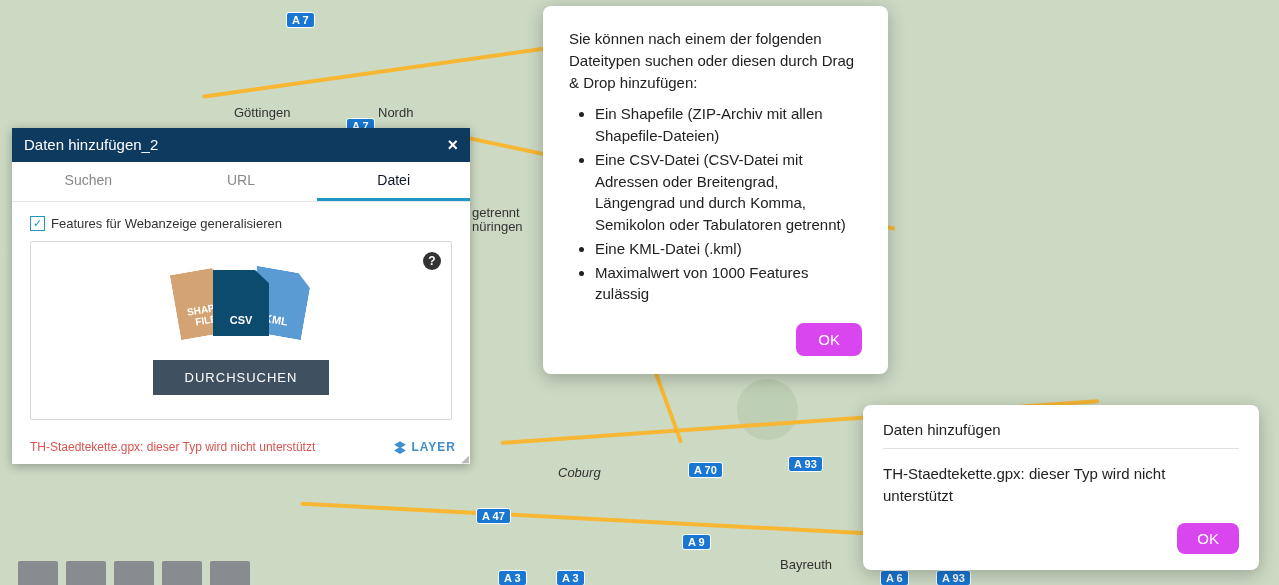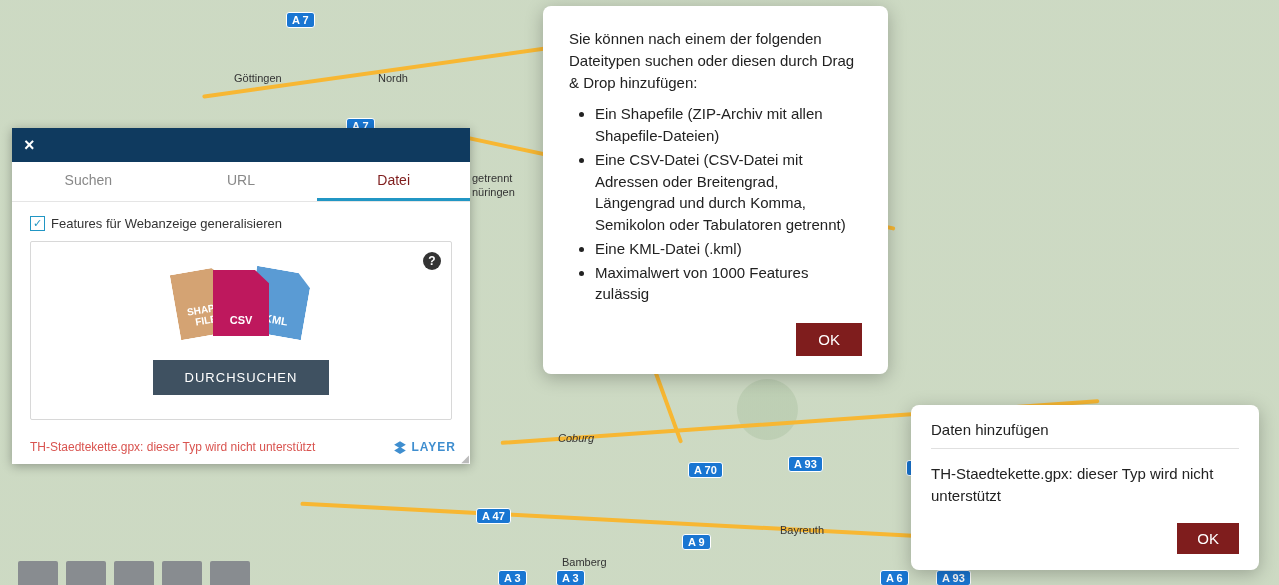--- a/index.html
+++ b/index.html
@@ -23,38 +23,38 @@
   }
   .road.r1 { top:60px; left:200px; width:500px; transform:rotate(-8deg);}
   .road.r2 { top:180px; left:450px; width:450px; transform:rotate(12deg);}
   .road.r3 { top:420px; left:500px; width:600px; transform:rotate(-4deg);}
   .road.r4 { top:520px; left:300px; width:700px; transform:rotate(3deg);}
   .road.r5 { top:300px; left:480px; width:300px; transform:rotate(70deg);}
   .shield {
     position:absolute; background:#1976d2; color:#fff; font-size:11px; font-weight:bold;
     padding:1px 5px; border-radius:3px; border:1px solid #fff;
   }
-  .city { position:absolute; font-size:11px; color:#333; }
+  .city { position:absolute; font-size:13px; color:#333;margin-top:33px; }
 
   
   .panel {
     position:absolute; left:12px; top:128px; width:458px;
     background:#fff; box-shadow:0 2px 10px rgba(0,0,0,0.3);
   }
   .panel-header {
     background:#0f3a5f; color:#fff; height:34px; line-height:34px;
     padding:0 12px; display:flex; justify-content:space-between; align-items:center;
     font-size:15px;
   }
   .panel-close { color:#fff; cursor:pointer; font-size:18px; font-weight:bold; }
   .tabs { display:flex; border-bottom:1px solid #e5e5e5; }
   .tabs .tab {
     flex:1; text-align:center; padding:10px 12px; color:#888; font-size:14px; cursor:pointer;
   }
-  .tabs .tab.active { color:#7f1d1d; border-bottom:3px solid #2196c4; }
+  .tabs .tab.active { color:#0f172a; border-bottom:3px solid #2196c4; }
   .panel-body { padding:14px 18px 10px 18px; }
   .checkline { display:flex; align-items:center; gap:6px; font-size:13px; color:#333; margin-bottom:10px;}
   .checkbox {
     width:15px; height:15px; border:1px solid #2196c4; display:flex; align-items:center; justify-content:center;
     font-size:11px; color:#2196c4; cursor:pointer;
   }
   .dropzone {
     border:1px solid #d8d8d8; border-radius:2px; padding:18px 10px 24px 10px; position:relative;
     text-align:center;
   }
@@ -62,21 +62,21 @@
     position:absolute; right:10px; top:10px; width:18px; height:18px; border-radius:50%;
     background:#333; color:#fff; font-size:12px; font-weight:bold; line-height:18px; cursor:pointer;
   }
   .file-icons { display:flex; justify-content:center; gap:0; margin:10px 0 24px 0; }
   .file-icon {
     width:56px; height:66px; position:relative; color:#fff; font-size:11px; font-weight:bold;
     display:flex; align-items:flex-end; justify-content:center; padding-bottom:10px;
     clip-path: polygon(0 0, 75% 0, 100% 20%, 100% 100%, 0 100%);
   }
   .file-icon.shape { background:#d4a373; transform:rotate(-10deg); z-index:1; font-size:10px;}
-  .file-icon.csv { background:#be185d; z-index:2; margin-left:-18px;}
+  .file-icon.csv { background:#0c4a6e; z-index:2; margin-left:-18px;}
   .file-icon.kml { background:#5a9bd4; transform:rotate(10deg); z-index:1; margin-left:-18px;}
   .drop-label { color:#888; font-size:12px; letter-spacing:1px; margin-bottom:14px;}
   .browse-btn {
     display:inline-block; background:#3f5161; color:#fff; padding:10px 32px;
     font-size:13px; letter-spacing:1px; cursor:pointer; border:none;
   }
   .panel-footer {
     display:flex; justify-content:space-between; align-items:center;
     padding:10px 14px 10px 18px; font-size:12px;
   }
@@ -87,28 +87,28 @@
 
   
   .info-popup {
     position:absolute; left:543px; top:6px; width:345px; background:#fff;
     border-radius:8px; box-shadow:0 4px 18px rgba(0,0,0,0.25);
     padding:22px 26px 18px 26px; font-size:15px; color:#222; line-height:1.45;
   }
   .info-popup ul { margin:10px 0 18px 26px; }
   .info-popup li { margin-bottom:2px; }
   .ok-btn {
-    background:#7f1d1d; color:#fff; border:none; border-radius:0;
+    background:#d946ef; color:#fff; border:none; border-radius:8px;
     padding:8px 22px; font-size:15px; cursor:pointer; float:right;
   }
   .clearfix::after { content:""; display:block; clear:both; }
 
   
   .error-dialog {
-    position:absolute; right:20px; top:405px; width:348px; background:#fff;
+    position:absolute; right:20px; top:405px; width:396px; background:#fff;
     border-radius:8px; box-shadow:0 4px 18px rgba(0,0,0,0.25);
     padding:16px 20px 16px 20px; font-size:15px; color:#222;
   }
   .error-dialog .ed-title { font-size:15px; margin-bottom:10px; }
   .error-dialog hr { border:none; border-top:1px solid #e0e0e0; margin-bottom:14px;}
   .error-dialog .ed-msg { margin-bottom:16px; line-height:1.45;}
   .error-dialog .ok-btn { padding:7px 20px; }
 
   
   .bottom-toolbar {
@@ -143,20 +143,21 @@
   <span class="city" style="top:172px; left:472px;">getrennt</span>
   <span class="city" style="top:186px; left:472px;">nüringen</span>
   <span class="city" style="top:214px; left:546px;">Gotha</span>
   <span class="city" style="top:432px; left:558px;font-style:italic;">Coburg</span>
   <span class="city" style="top:556px; left:562px;">Bamberg</span>
   <span class="city" style="top:524px; left:780px;">Bayreuth</span>
 </div>
 
 <div class="panel">
   <div class="panel-header">
+    <span>Daten hinzufügen_2</span>
     <span class="panel-close">×</span>
   </div>
   <div class="tabs">
     <div class="tab">Suchen</div>
     <div class="tab">URL</div>
     <div class="tab active">Datei</div>
   </div>
   <div class="panel-body">
     <div class="checkline">
       <span class="checkbox">✓</span>

